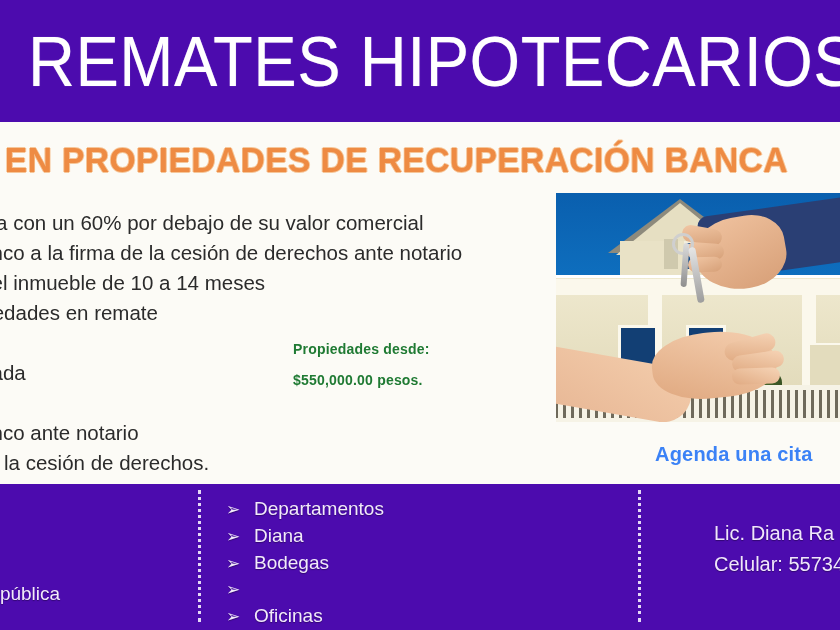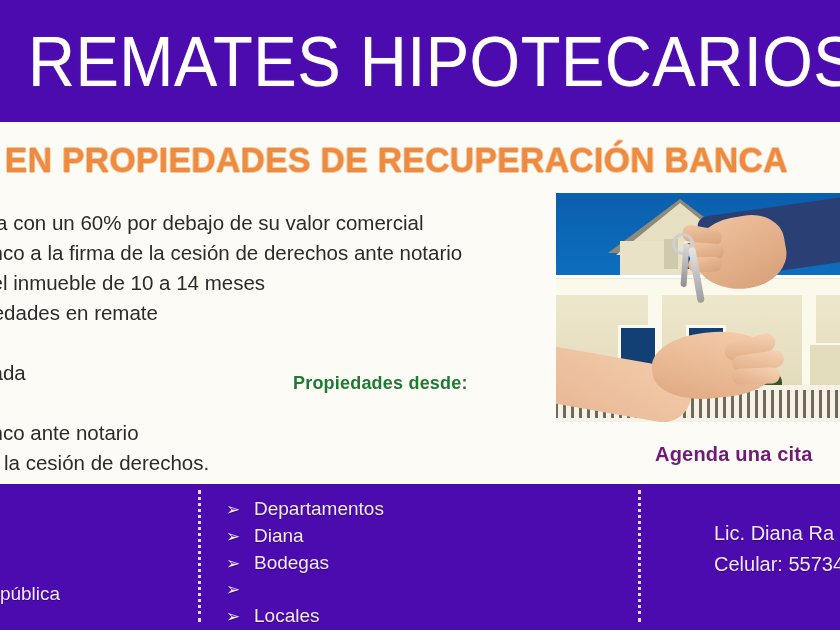--- a/index.html
+++ b/index.html
@@ -93,26 +93,25 @@
   .copy-line.spacer-before {
     margin-top: 30px;
   }
 
   
   .price-callout {
     position: absolute;
     left: 293px;
     top: 334px;
     color: #1F7A33;
-    font-size: 18px;
+    font-size: 14px;
     line-height: 31px;
     font-weight: bold;
     letter-spacing: 0.2px;
     white-space: nowrap;
-    margin-top: 34px;
   }
 
   
   .photo {
     position: absolute;
     left: 556px;
     top: 193px;
     width: 284px;
     height: 229px;
     overflow: hidden;
@@ -337,21 +336,21 @@
   }
   .photo .finger-l.g1 { left: 168px; bottom: 66px; width: 52px; height: 18px; transform: rotate(-16deg); }
   .photo .finger-l.g2 { left: 176px; bottom: 52px; width: 52px; height: 17px; transform: rotate(-8deg); }
   .photo .finger-l.g3 { left: 176px; bottom: 38px; width: 48px; height: 16px; transform: rotate(-2deg); }
 
   
   .cta {
     position: absolute;
     left: 655px;
     top: 443px;
-    color: #701a75;
+    color: #3b82f6;
     font-size: 20px;
     font-weight: bold;
     letter-spacing: 0.2px;
     white-space: nowrap;
   }
 
   
   .footer-band {
     position: absolute;
     left: 0;
@@ -436,20 +435,21 @@
     <div class="copy-line">terial del inmueble de 10 a 14 meses</div>
     <div class="copy-line">0 propiedades en remate</div>
     <div class="copy-line">ídica</div>
     <div class="copy-line">arantizada</div>
     <div class="copy-line spacer-before">o al banco ante notario</div>
     <div class="copy-line">irma de la cesión de derechos.</div>
   </div>
 
   <div class="price-callout">
     <div>Propiedades desde:</div>
+    <div>$550,000.00 pesos.</div>
   </div>
 
   <div class="photo">
     <div class="sky"></div>
     <div class="gable-roof"></div>
     <div class="gable"></div>
     <div class="gable2-roof"></div>
     <div class="gable2"></div>
     <div class="upper-wall"></div>
     <div class="shutter"></div>
@@ -504,21 +504,21 @@
     </div>
     <div class="row">
       <span class="arrow">➢</span>
       <span>Bodegas</span>
     </div>
     <div class="row">
       <span class="arrow">➢</span>
     </div>
     <div class="row">
       <span class="arrow">➢</span>
-      <span>Locales</span>
+      <span>Oficinas</span>
     </div>
   </div>
 
   <div class="foot-col-right">
     <div>Lic. Diana Ra</div>
     <div>Celular: 55734</div>
   </div>
 
 </div>
 

